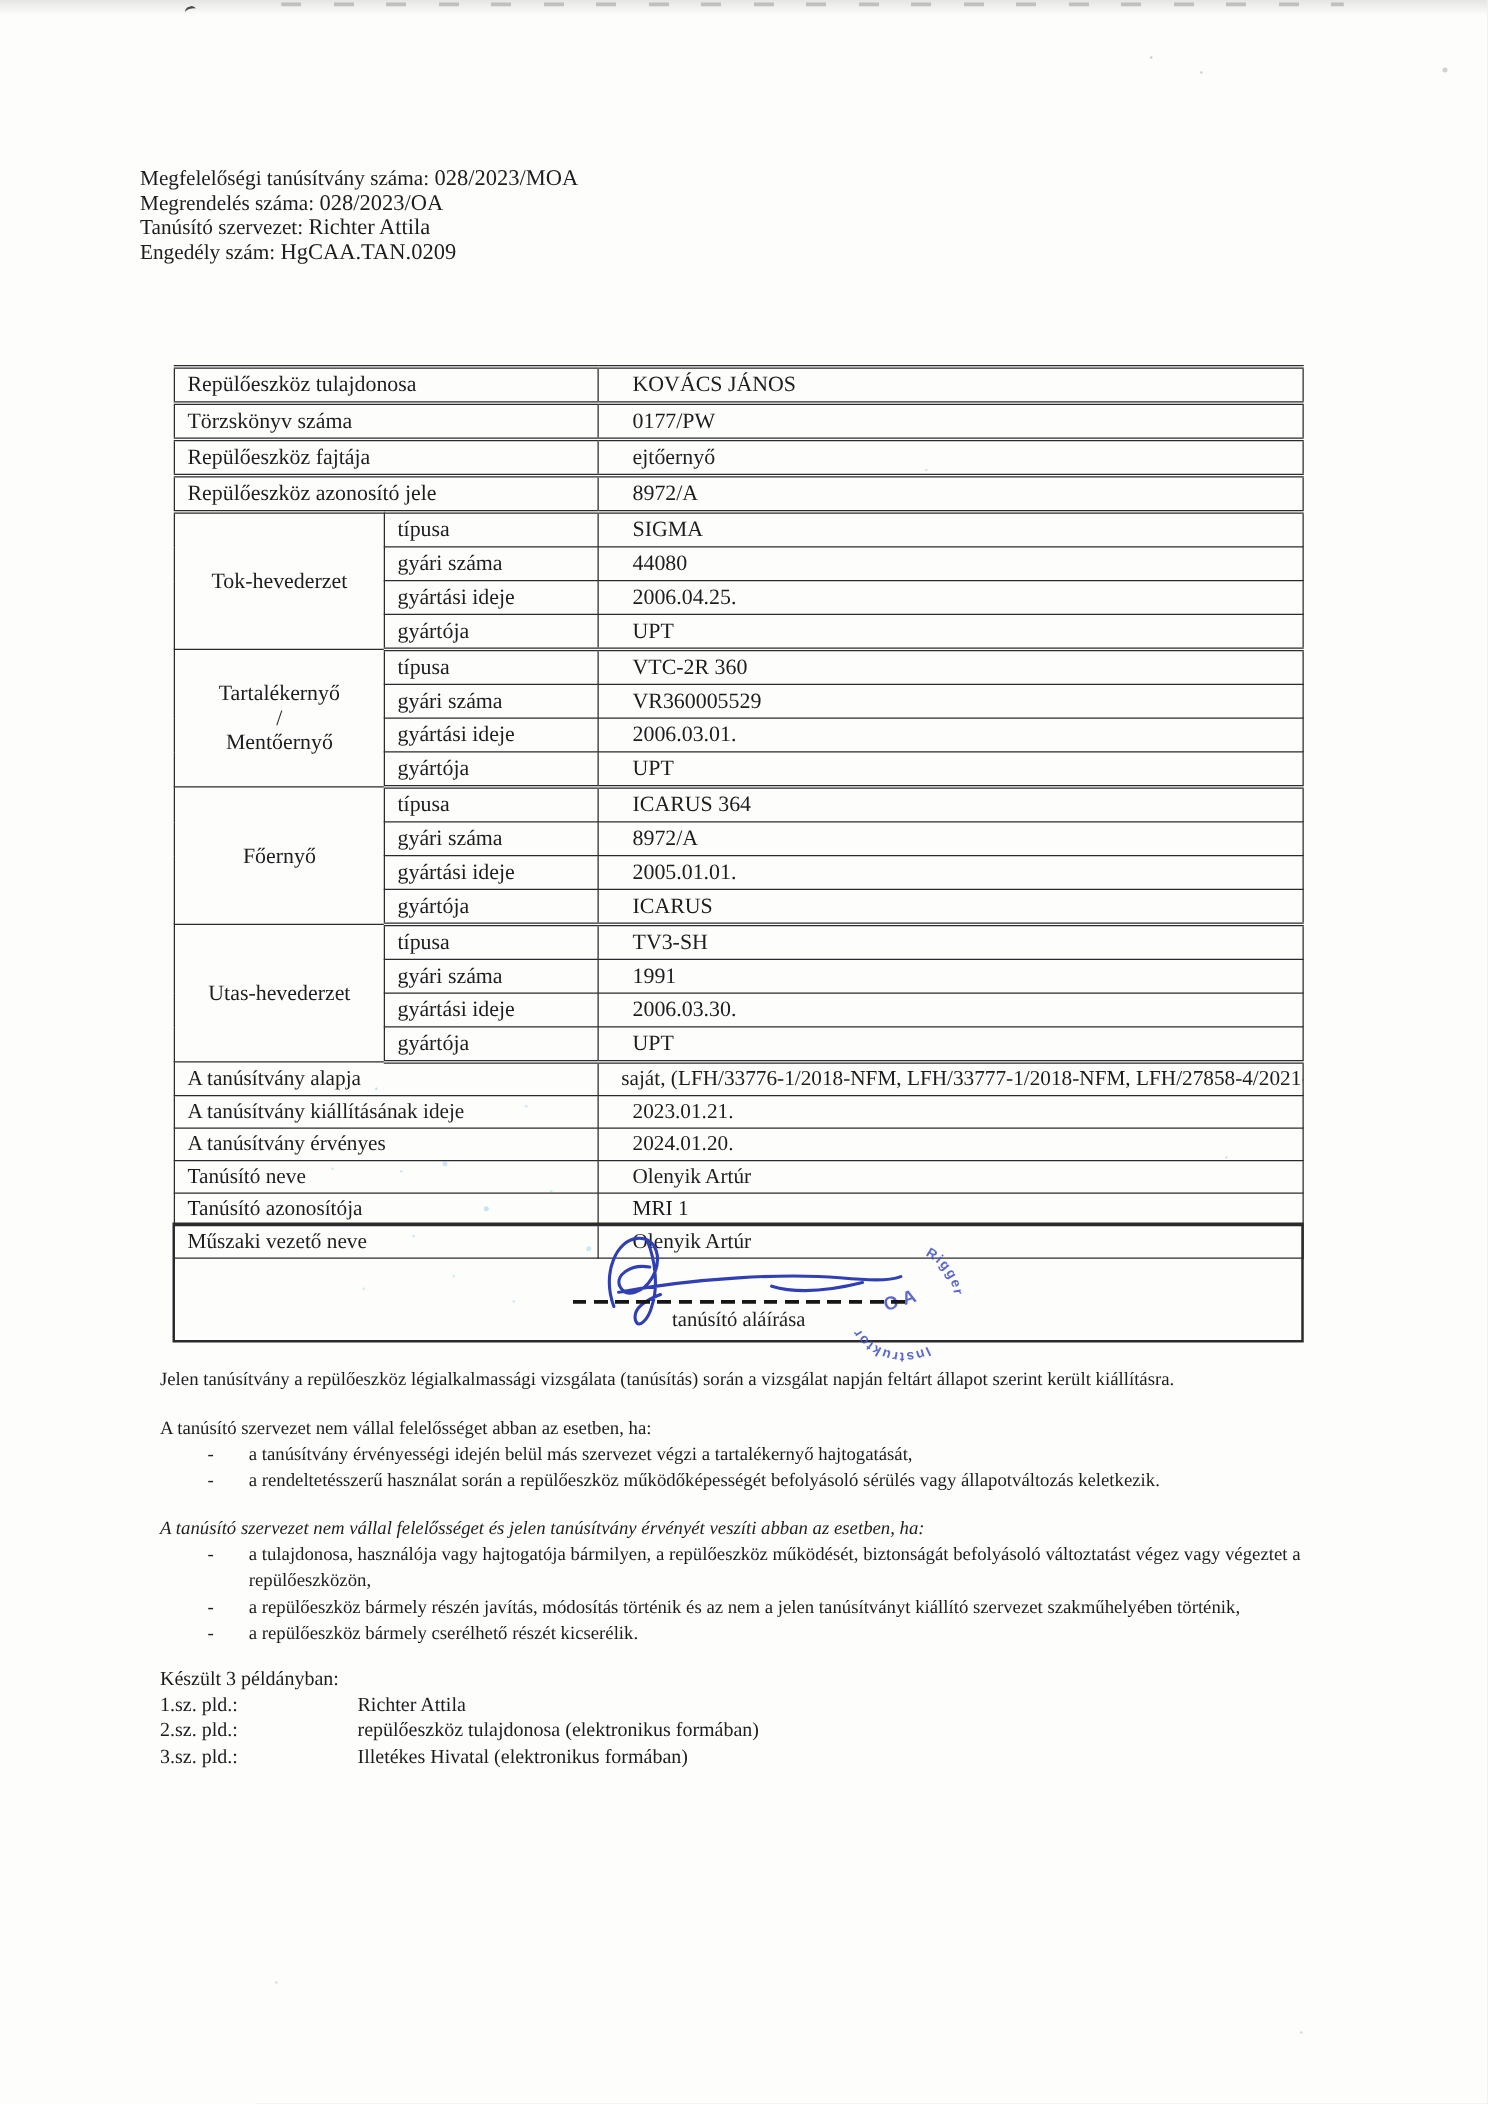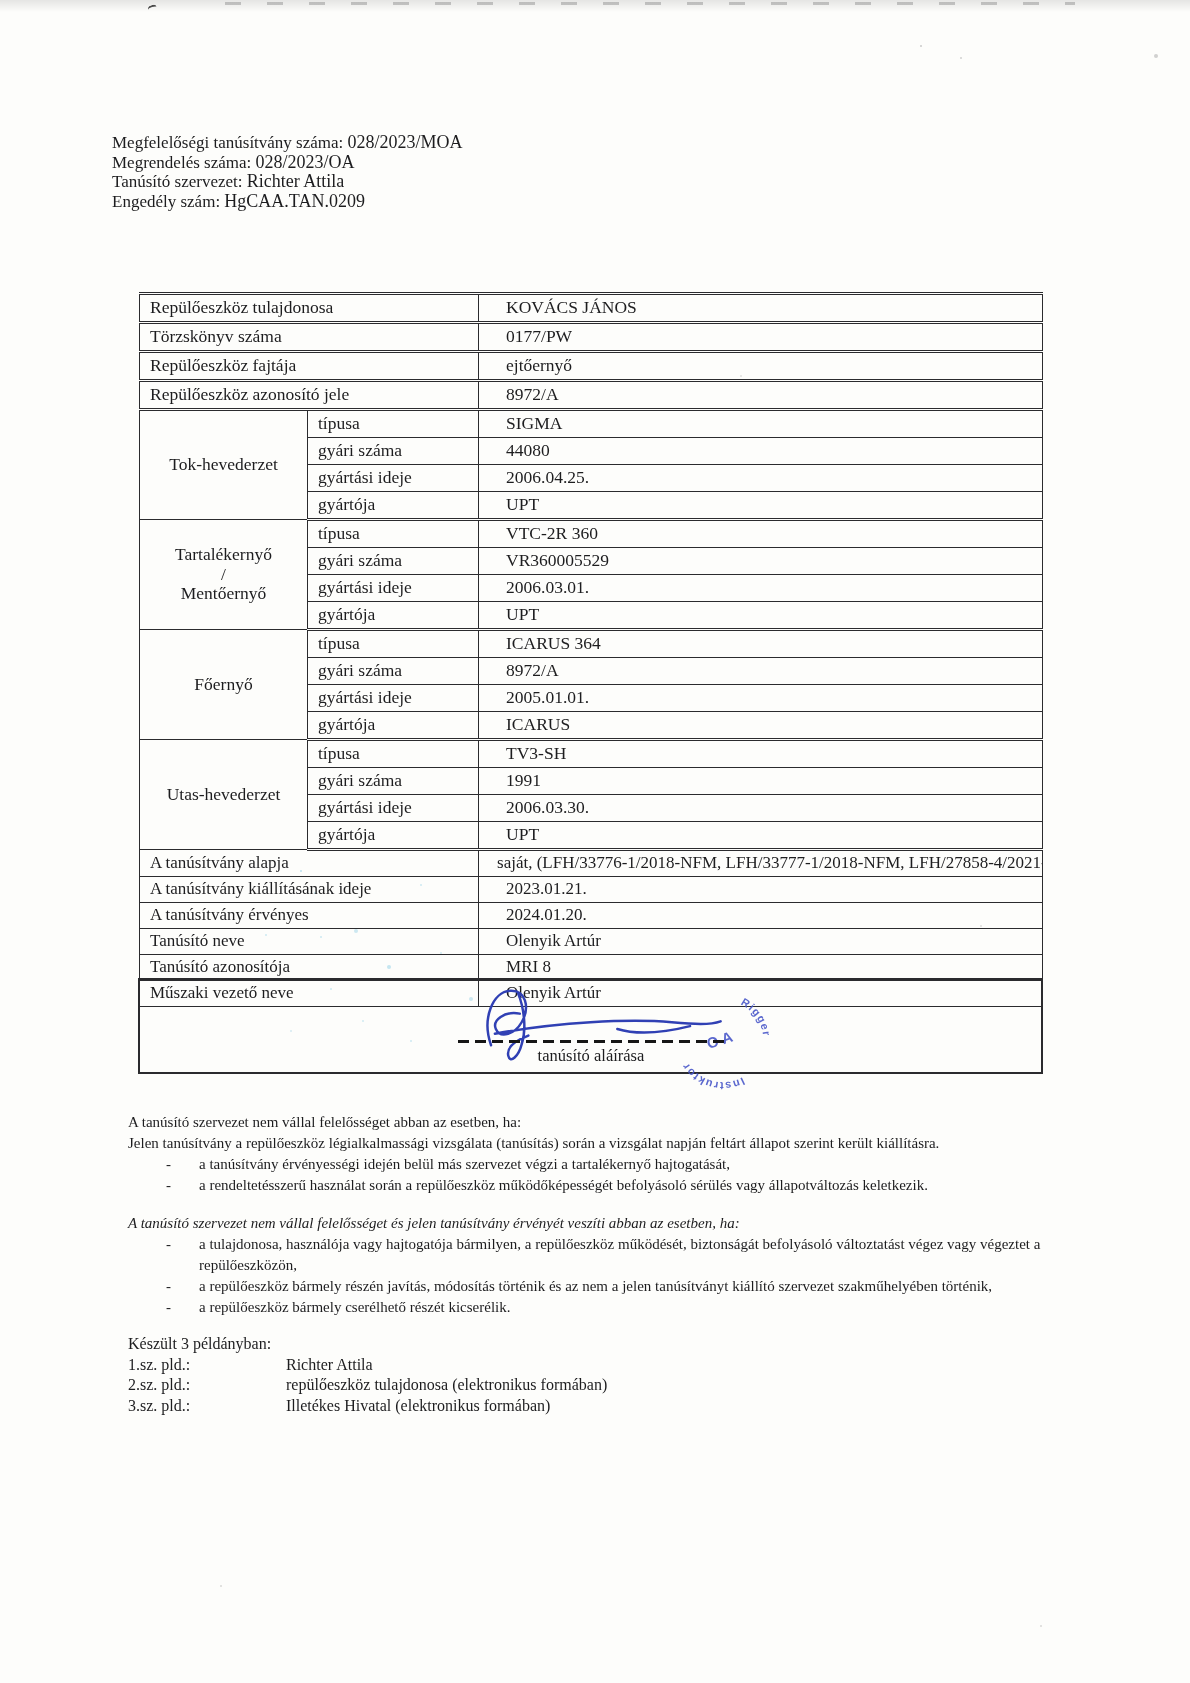--- a/index.html
+++ b/index.html
@@ -216,21 +216,21 @@
     <tr class="brow">
       <td colspan="2">A tanúsítvány érvényes</td>
       <td class="val">2024.01.20.</td>
     </tr>
     <tr class="brow">
       <td colspan="2">Tanúsító neve</td>
       <td class="val">Olenyik Artúr</td>
     </tr>
     <tr class="brow">
       <td colspan="2">Tanúsító azonosítója</td>
-      <td class="val">MRI 8</td>
+      <td class="val">MRI 1</td>
     </tr>
     <tr class="brow">
       <td colspan="2">Műszaki vezető neve</td>
       <td class="val">Olenyik Artúr</td>
     </tr>
     </tbody>
   </table>
 
   <div class="sigbox">
     <svg class="sig-ink" viewBox="0 0 265 92" aria-hidden="true">
@@ -245,23 +245,23 @@
       </defs>
       <text class="stampword"><textPath href="#stampArc" startOffset="12%">Rigger</textPath></text>
       <text class="stampword"><textPath href="#stampArc" startOffset="47%">Instruktor</textPath></text>
       <text class="stampcenter" x="55" y="82">OA</text>
     </svg>
     <div class="sig-dash"></div>
     <div class="sig-caption">tanúsító aláírása</div>
   </div>
 
   <div class="bodytext">
+    <p class="para p1">Jelen tanúsítvány a repülőeszköz légialkalmassági vizsgálata (tanúsítás) során a vizsgálat napján feltárt állapot szerint került kiállításra.</p>
+
     <p class="para p-intro">A tanúsító szervezet nem vállal felelősséget abban az esetben, ha:</p>
-
-    <p class="para p1">Jelen tanúsítvány a repülőeszköz légialkalmassági vizsgálata (tanúsítás) során a vizsgálat napján feltárt állapot szerint került kiállításra.</p>
     <div class="bullet">
       <span class="dash">-</span>
       <span class="btext">a tanúsítvány érvényességi idején belül más szervezet végzi a tartalékernyő hajtogatását,</span>
     </div>
     <div class="bullet">
       <span class="dash">-</span>
       <span class="btext">a rendeltetésszerű használat során a repülőeszköz működőképességét befolyásoló sérülés vagy állapotváltozás keletkezik.</span>
     </div>
 
     <p class="para p-intro2">A tanúsító szervezet nem vállal felelősséget és jelen tanúsítvány érvényét veszíti abban az esetben, ha:</p>

